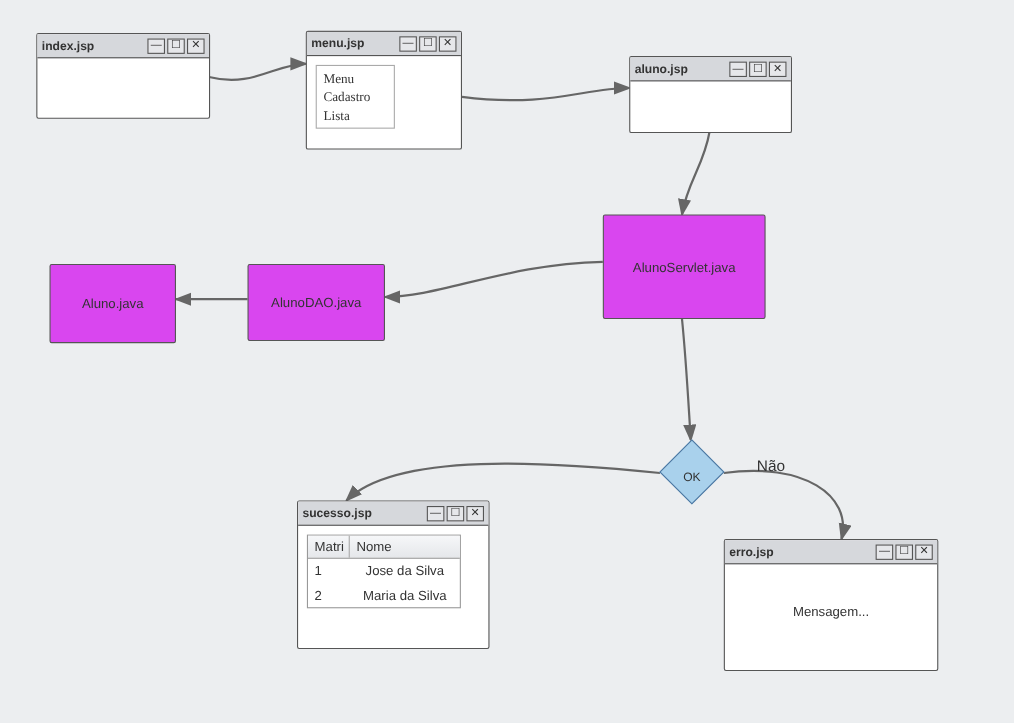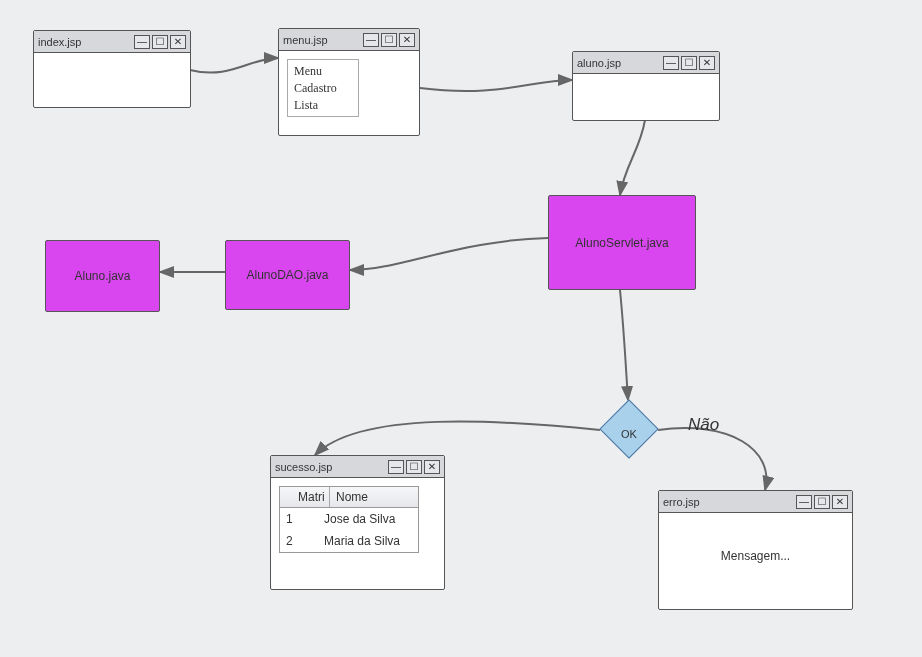--- a/index.html
+++ b/index.html
@@ -34,21 +34,21 @@
   }
   .titlebar {
     background: #d6d8dc;
     border-bottom: 1px solid #555;
     height: 22px;
     display: flex;
     align-items: center;
     padding: 0 4px;
   }
   .titlebar .title {
-    font-weight: normal;
+    font-weight: bold;
     font-size: 11px;
     flex: 1;
     white-space: nowrap;
     overflow: hidden;
     text-overflow: ellipsis;
   }
   .winbtns {
     display: flex;
     gap: 2px;
   }
@@ -104,47 +104,45 @@
     transform: rotate(45deg);
   }
   .diamond-label {
     position: absolute;
     font-size: 11px;
     color: #333;
     margin-top: 10px;
   }
   .edge-label {
     position: absolute;
-    font-size: 17px;
-    font-style: italic;
+    font-size: 14px;
     color: #333;
   }
   .table {
     border: 1px solid #999;
     font-family: Arial, sans-serif;
     font-size: 12px;
     width: 140px;
   }
   .table .thead {
     display: flex;
     background: linear-gradient(#f6f7f9, #e5e7ea);
     border-bottom: 1px solid #999;
-    padding-left: 12px;
   }
   .table .thead .th {
     padding: 3px 6px;
     border-right: 1px solid #aaa;
   }
   .table .thead .th:last-child { border-right: none; flex:1; }
   .table .row {
     display: flex;
     padding: 2px 0;
   }
   .table .c1 { width: 38px; padding: 2px 6px; }
-  .table .c2 { flex: 1; padding: 2px 6px; }
+  .table .c2 { flex: 1; padding: 2px 6px; text-align: center; }
   .err-msg {
     text-align: center;
     font-size: 12px;
     margin-top: 28px;
   }
 </style>
 </head>
 <body>
 
 <div class="canvas">

